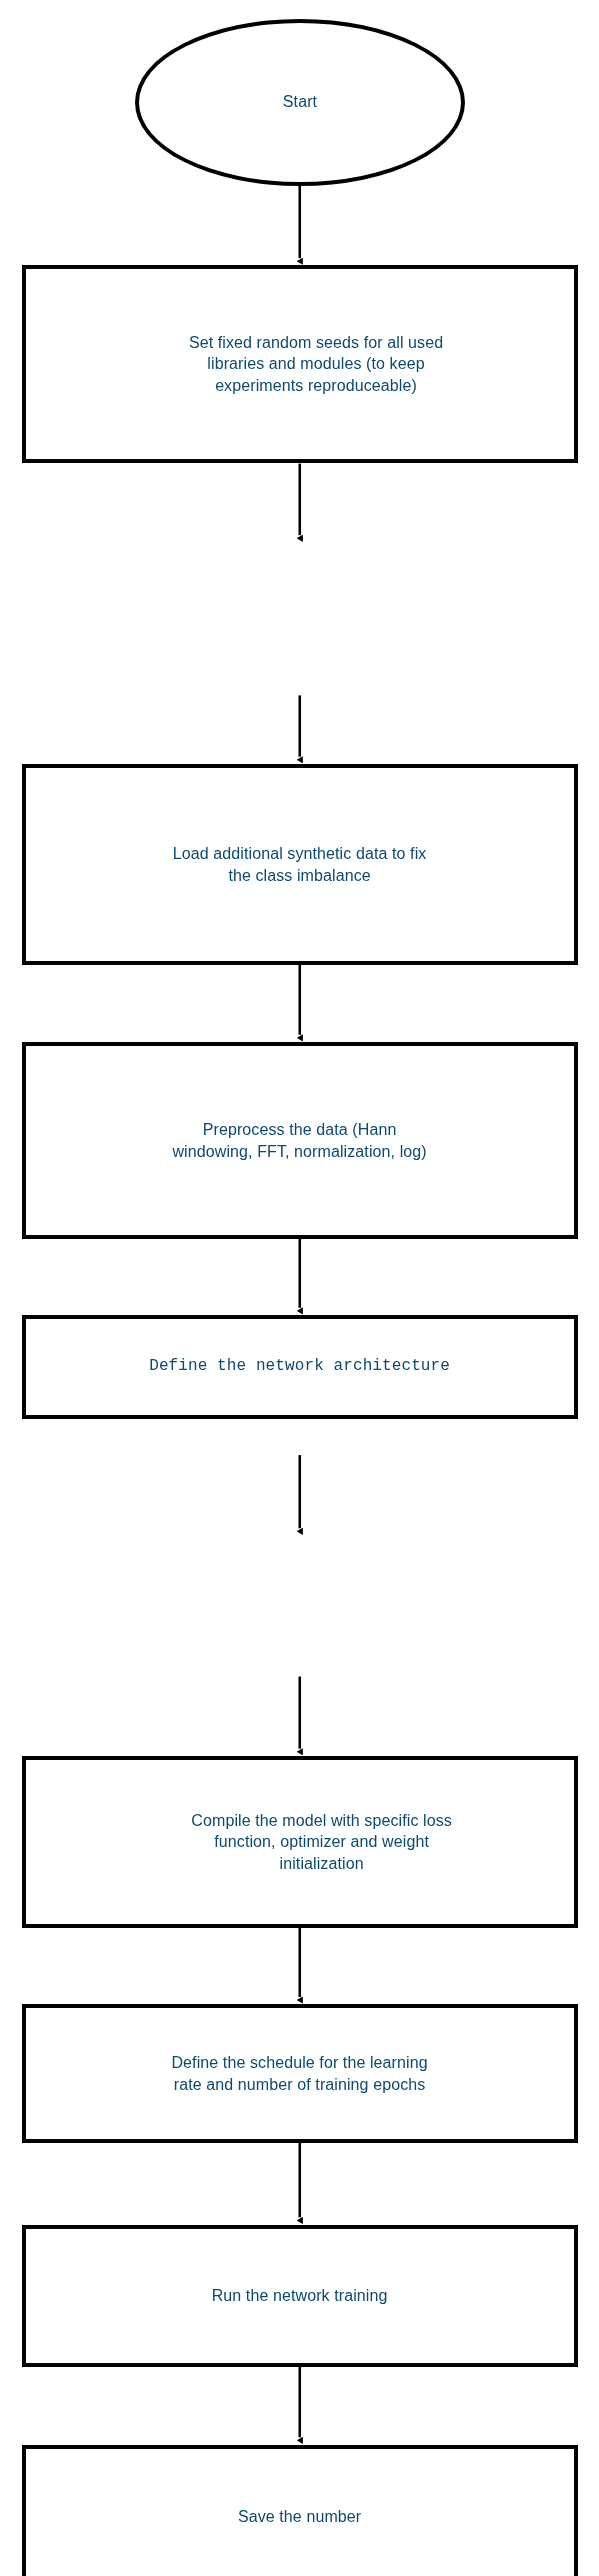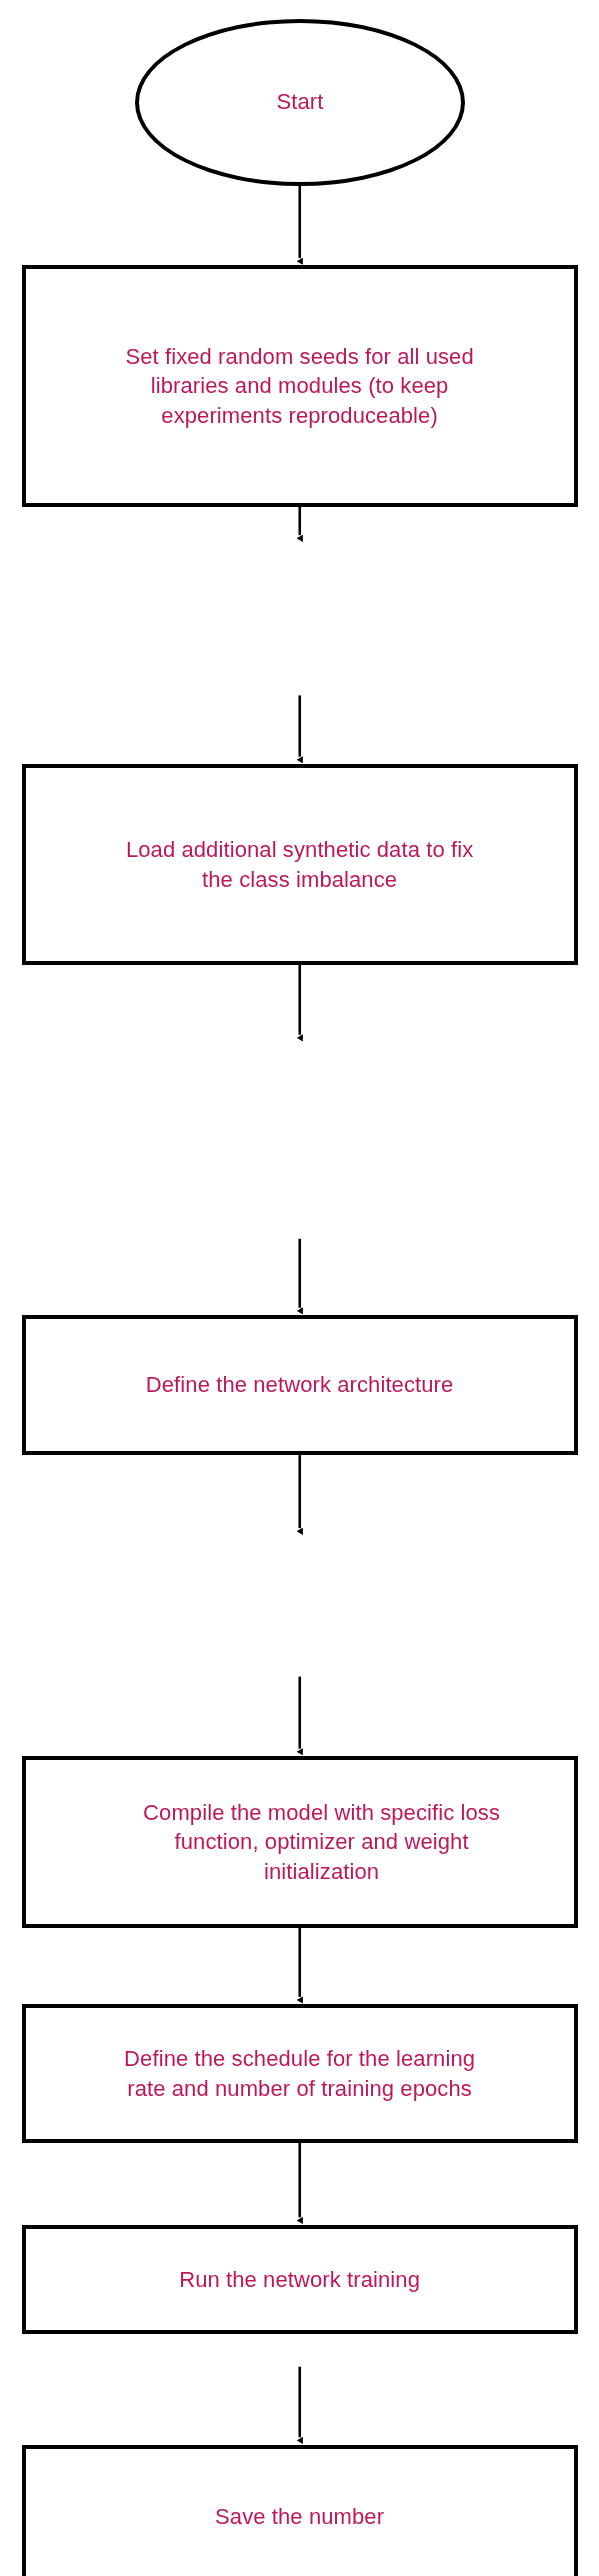--- a/index.html
+++ b/index.html
@@ -34,23 +34,23 @@
   .node-process {
     border: 4.6px solid #000000;
   }
   .node-terminator {
     border: 4.6px solid #000000;
     border-radius: 50%;
   }
   .node-label {
     display: block;
     width: 94%;
-    font-size: 22px;
+    font-size: 16px;
     line-height: 1.33;
-    color: #be185d;
+    color: #0c4a6e;
     white-space: pre-line;
     letter-spacing: 0.1px;
   }
   .connector {
     position: absolute;
     left: 0;
     top: 0;
     width: 599px;
     height: 2853px;
     pointer-events: none;
@@ -79,50 +79,54 @@
       <line x1="582" y1="4159" x2="582" y2="4304" marker-end="url(#arrowhead)"></line>
       <line x1="582" y1="4594" x2="582" y2="4731" marker-end="url(#arrowhead)"></line>
       <line x1="582" y1="5024" x2="582" y2="5155" marker-end="url(#arrowhead)"></line>
     </g>
   </svg>
 
   <div class="node node-terminator" style="left:135px; top:18.5px; width:330px; height:167px;">
     <span class="node-label">Start</span>
   </div>
 
-  <div class="node node-process" style="left:21.6px; top:265px; width:556px; height:242px;">
+  <div class="node node-process" style="left:21.6px; top:265px; width:556px; height:198px;justify-content:flex-end;">
     <span class="node-label">Set fixed random seeds for all used
 libraries and modules (to keep
 experiments reproduceable)</span>
   </div>
 
 
   <div class="node node-process" style="left:21.6px; top:764px; width:556px; height:201px;">
     <span class="node-label">Load additional synthetic data to fix
 the class imbalance</span>
   </div>
 
+  <div class="node node-process" style="left:21.6px; top:1042px; width:556px; height:197px;">
+    <span class="node-label">Preprocess the data (Hann
+windowing, FFT, normalization, log)</span>
+  </div>
 
-  <div class="node node-process" style="left:21.6px; top:1315px; width:556px; height:140px;">
+  <div class="node node-process" style="left:21.6px; top:1315px; width:556px; height:104px;font-family:Liberation Mono, monospace;">
     <span class="node-label">Define the network architecture</span>
   </div>
 
 
   <div class="node node-process" style="left:21.6px; top:1756px; width:556px; height:172px;padding-left:44px;">
     <span class="node-label">Compile the model with specific loss
 function, optimizer and weight
 initialization</span>
   </div>
 
   <div class="node node-process" style="left:21.6px; top:2004px; width:556px; height:139px;text-align:center;">
     <span class="node-label">Define the schedule for the learning
 rate and number of training epochs</span>
   </div>
 
-  <div class="node node-process" style="left:21.6px; top:2225px; width:556px; height:109px;">
+  <div class="node node-process" style="left:21.6px; top:2225px; width:556px; height:142px;">
     <span class="node-label">Run the network training</span>
   </div>
 
   <div class="node node-process" style="left:21.6px; top:2445px; width:556px; height:144px;">
     <span class="node-label">Save the number</span>
   </div>
 
 </div>
 
 

